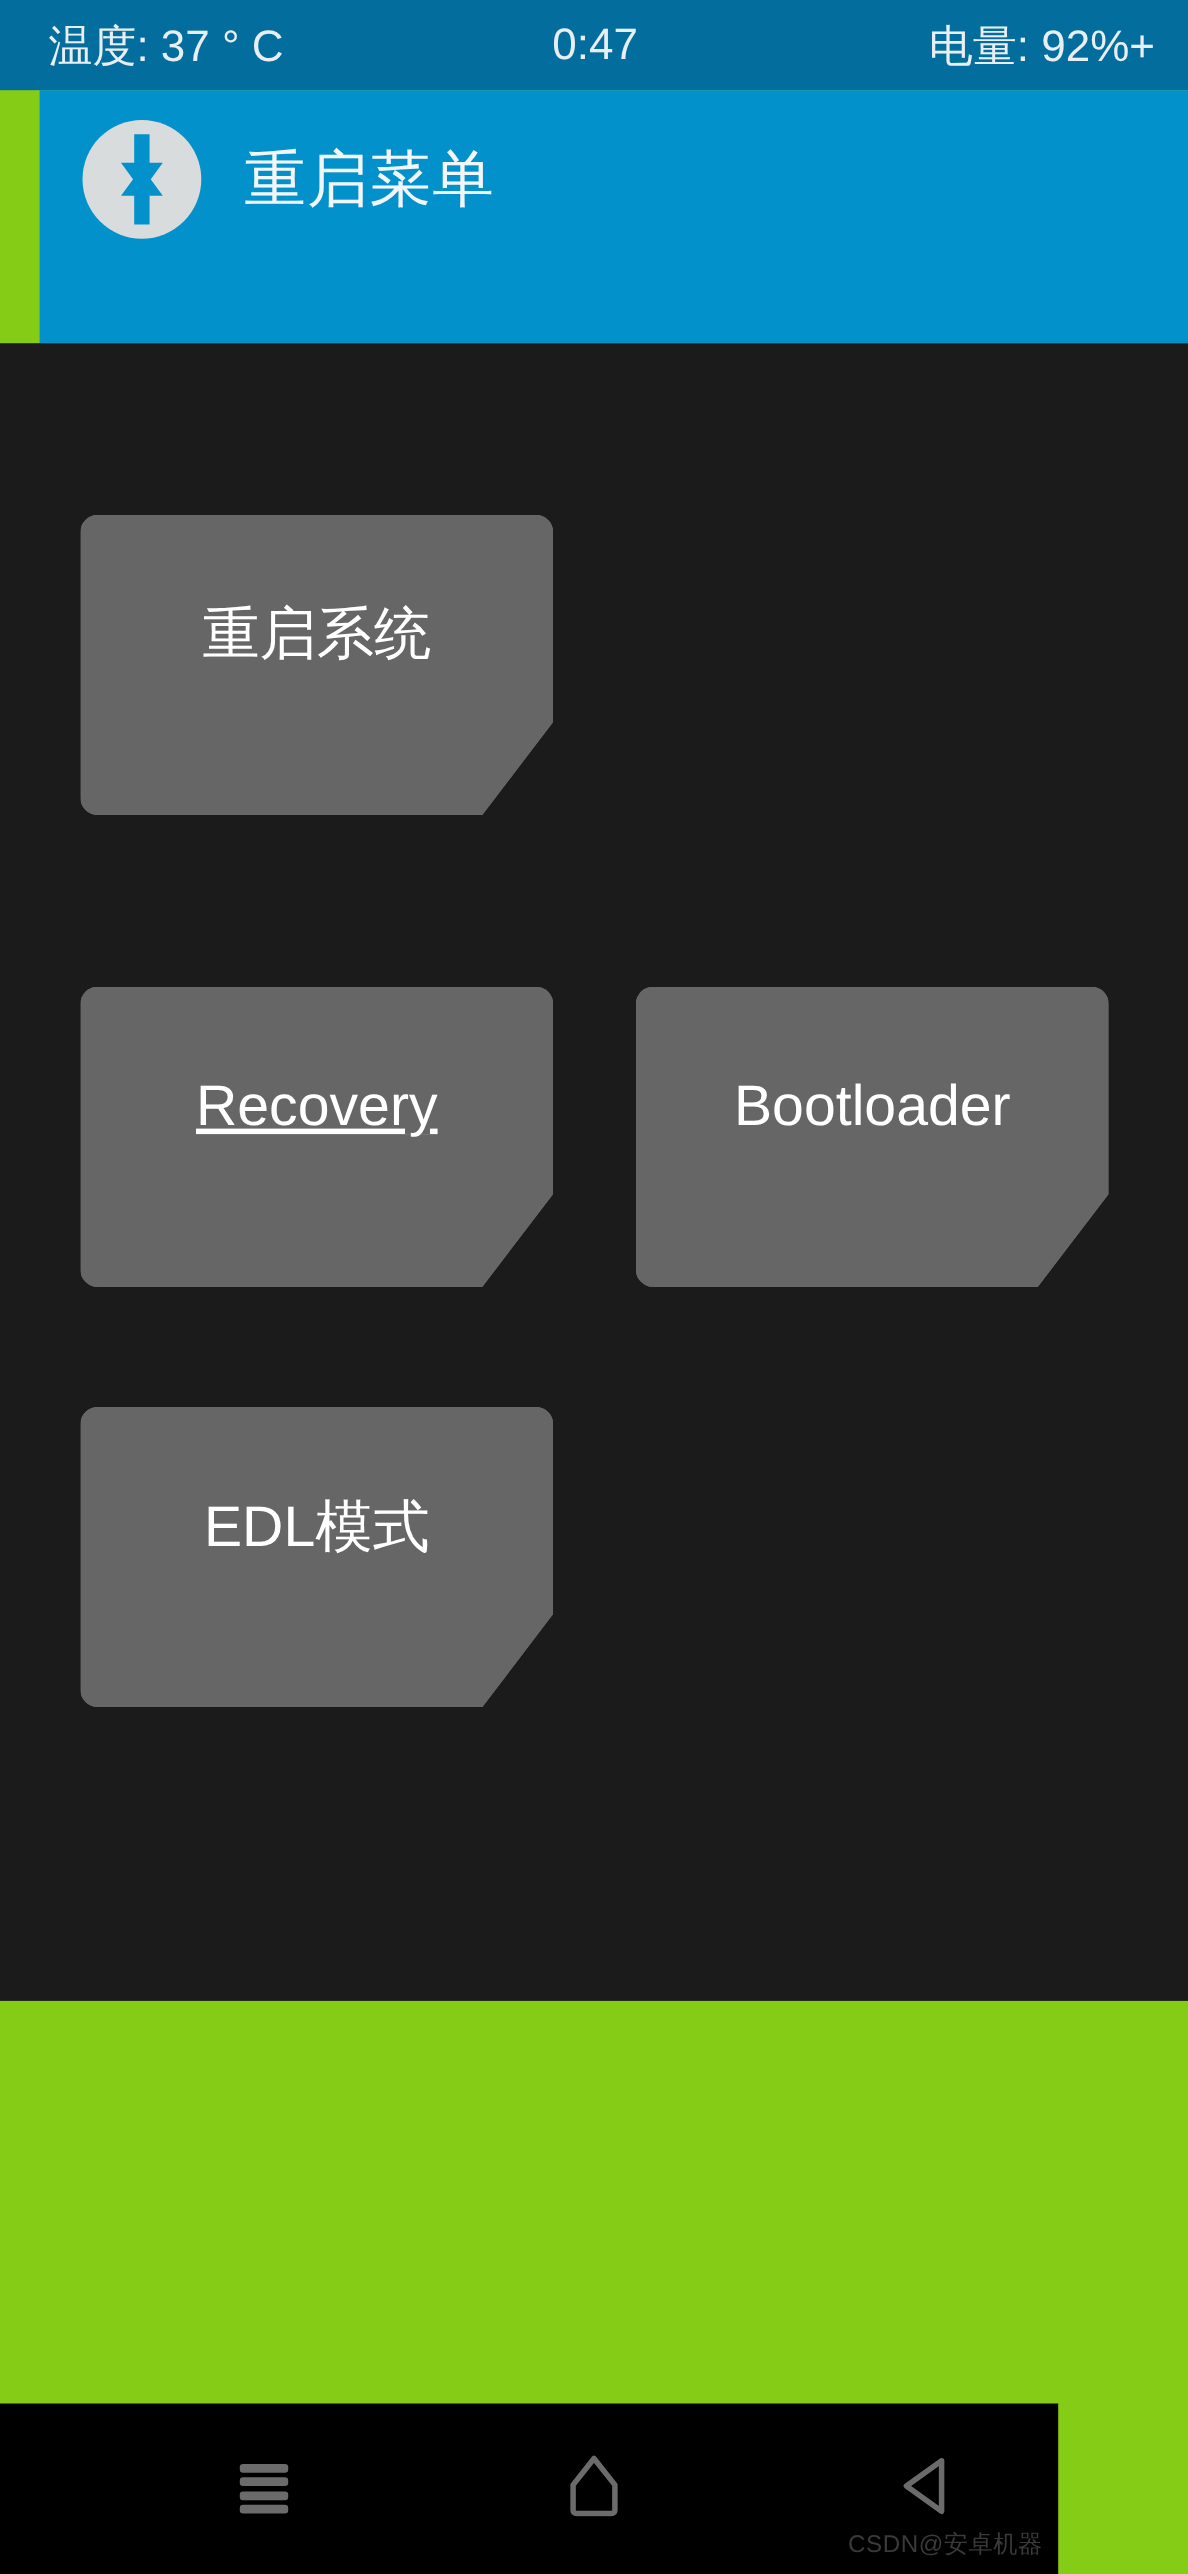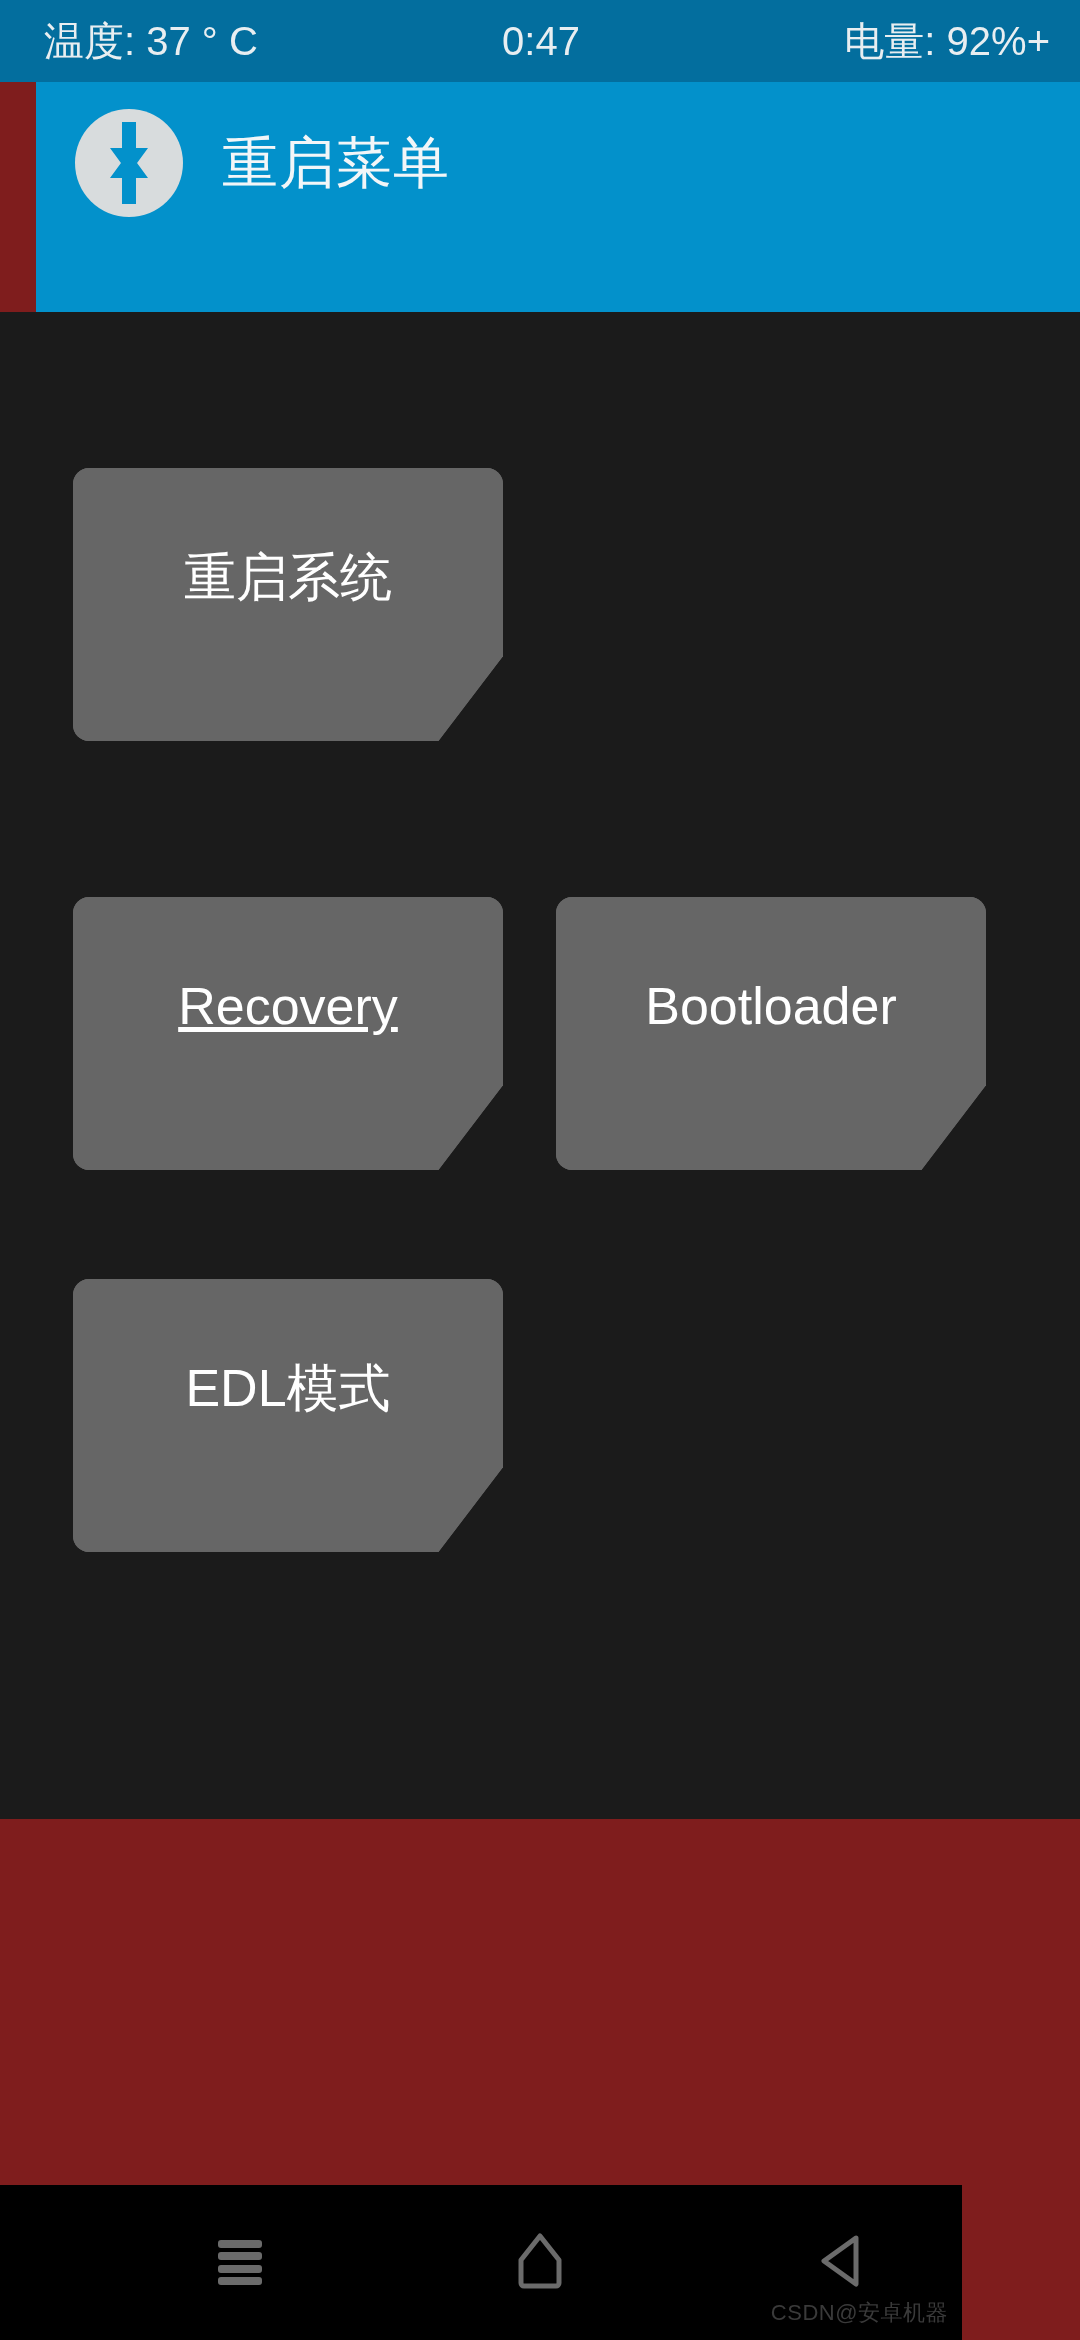--- a/index.html
+++ b/index.html
@@ -5,21 +5,21 @@
   * { margin:0; padding:0; box-sizing:border-box; }
   html,body {
     width:1080px; height:2340px;
     background:#000;
     font-family:"Liberation Sans","DejaVu Sans",sans-serif;
     overflow:hidden;
   }
   #screen {
     position:relative;
     width:1080px; height:2340px;
-    background:#7f1d1d;
+    background:#84cc16;
   }
 
   
   #statusbar {
     position:absolute; left:0; top:0;
     width:1080px; height:82px;
     background:#036e9e;
     display:flex; align-items:center;
     color:#e8eef1;
   }
@@ -141,21 +141,21 @@
 
     <div class="tile" style="left:73px;  top:156px;  width:430px; height:273px;">
       <span>重启系统</span>
     </div>
 
 
     <div class="tile" style="left:73px;  top:585px;  width:430px; height:273px;text-decoration:underline;">
       <span>Recovery</span>
     </div>
 
-    <div class="tile" style="left:556px; top:585px; width:430px; height:273px;">
+    <div class="tile" style="left:578px; top:585px; width:430px; height:273px;">
       <span>Bootloader</span>
     </div>
 
     <div class="tile" style="left:73px;  top:967px; width:430px; height:273px;">
       <span>EDL模式</span>
     </div>
 
   </div>
 
   <div id="navbar">

